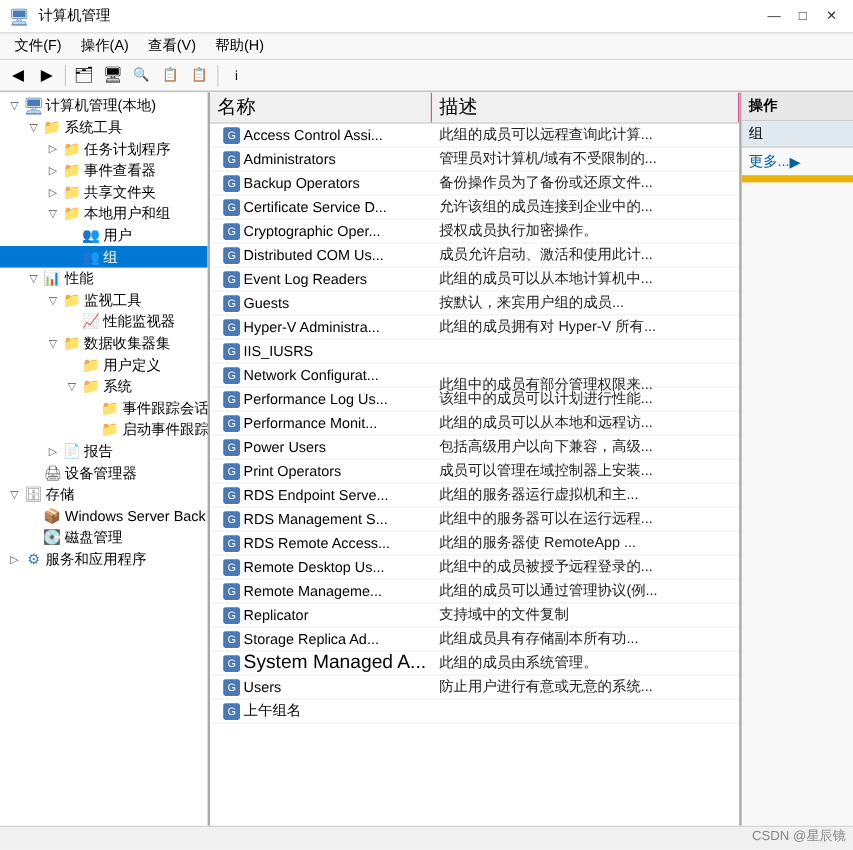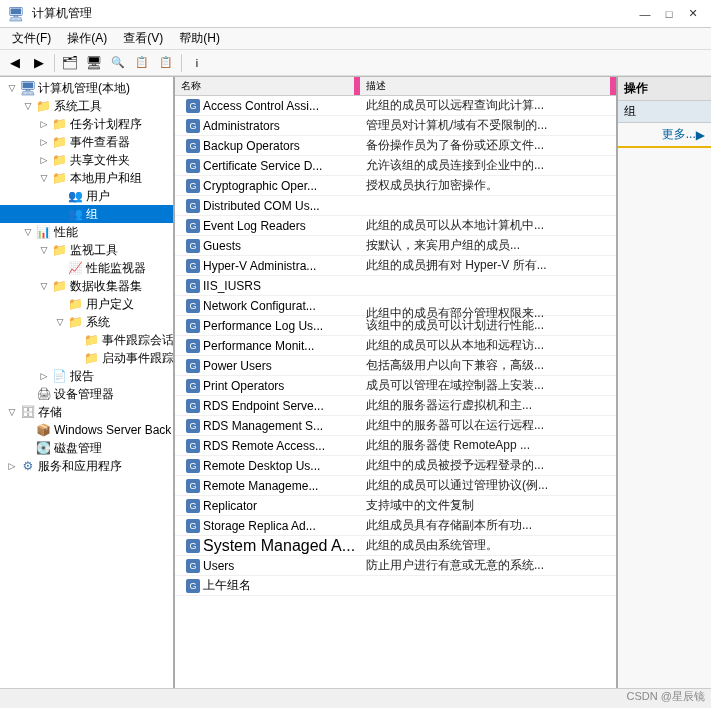--- a/index.html
+++ b/index.html
@@ -155,23 +155,23 @@
     .list-header {
       display: flex;
       background: #f0f0f0;
       border-bottom: 1px solid #ccc;
       position: sticky;
       top: 0;
       z-index: 10;
     }
     .list-header-cell {
       padding: 2px 6px;
-      font-size: 10px;
+      font-size: 16px;
       font-weight: normal;
-      border-right: 6px solid #ec4899;
+      border-right: 1px solid #ec4899;
       cursor: pointer;
       user-select: none;
       white-space: nowrap;
     }
     .col-name { width: 185px; min-width: 185px; }
     .col-desc { flex: 1; }
 
     
     .list-item {
       display: flex;
@@ -218,24 +218,24 @@
       background: #e0e8f0;
       padding: 2px 6px;
       font-size: 12px;
       border-bottom: 1px solid #ccc;
     }
     .actions-item {
       padding: 3px 6px;
       font-size: 12px;
       cursor: pointer;
       color: #0060a0;
-      border-bottom: 2px solid #eab308;
-      display: flex;
-      align-items: center;
-      justify-content: flex-end;
+      border-bottom: 6px solid #eab308;
+      display: flex;
+      align-items: center;
+      justify-content: flex-start;
     }
 
     
     .status-bar {
       height: 20px;
       background: #f0f0f0;
       border-top: 1px solid #ccc;
       display: flex;
       align-items: center;
       padding: 0 8px;
@@ -561,20 +561,21 @@
         <div class="list-item">
           <div class="list-cell col-name" style="display: flex; align-items: center;">
             <span class="item-icon">
               <svg width="16" height="16" viewBox="0 0 16 16">
                 <rect x="1" y="1" width="14" height="14" rx="2" fill="#4a7ab5"></rect>
                 <text x="8" y="11" font-size="9" text-anchor="middle" fill="white" font-family="sans-serif">G</text>
               </svg>
             </span>
             <span style="font-size: 12px;">Distributed COM Us...</span>
           </div>
+          <div class="list-cell col-desc" style="flex: 1 1 0%; color: rgb(34, 34, 34);">成员允许启动、激活和使用此计...</div>
         </div>
         <div class="list-item">
           <div class="list-cell col-name" style="display: flex; align-items: center;">
             <span class="item-icon">
               <svg width="16" height="16" viewBox="0 0 16 16">
                 <rect x="1" y="1" width="14" height="14" rx="2" fill="#4a7ab5"></rect>
                 <text x="8" y="11" font-size="9" text-anchor="middle" fill="white" font-family="sans-serif">G</text>
               </svg>
             </span>
             <span style="font-size: 12px;">Event Log Readers</span>

